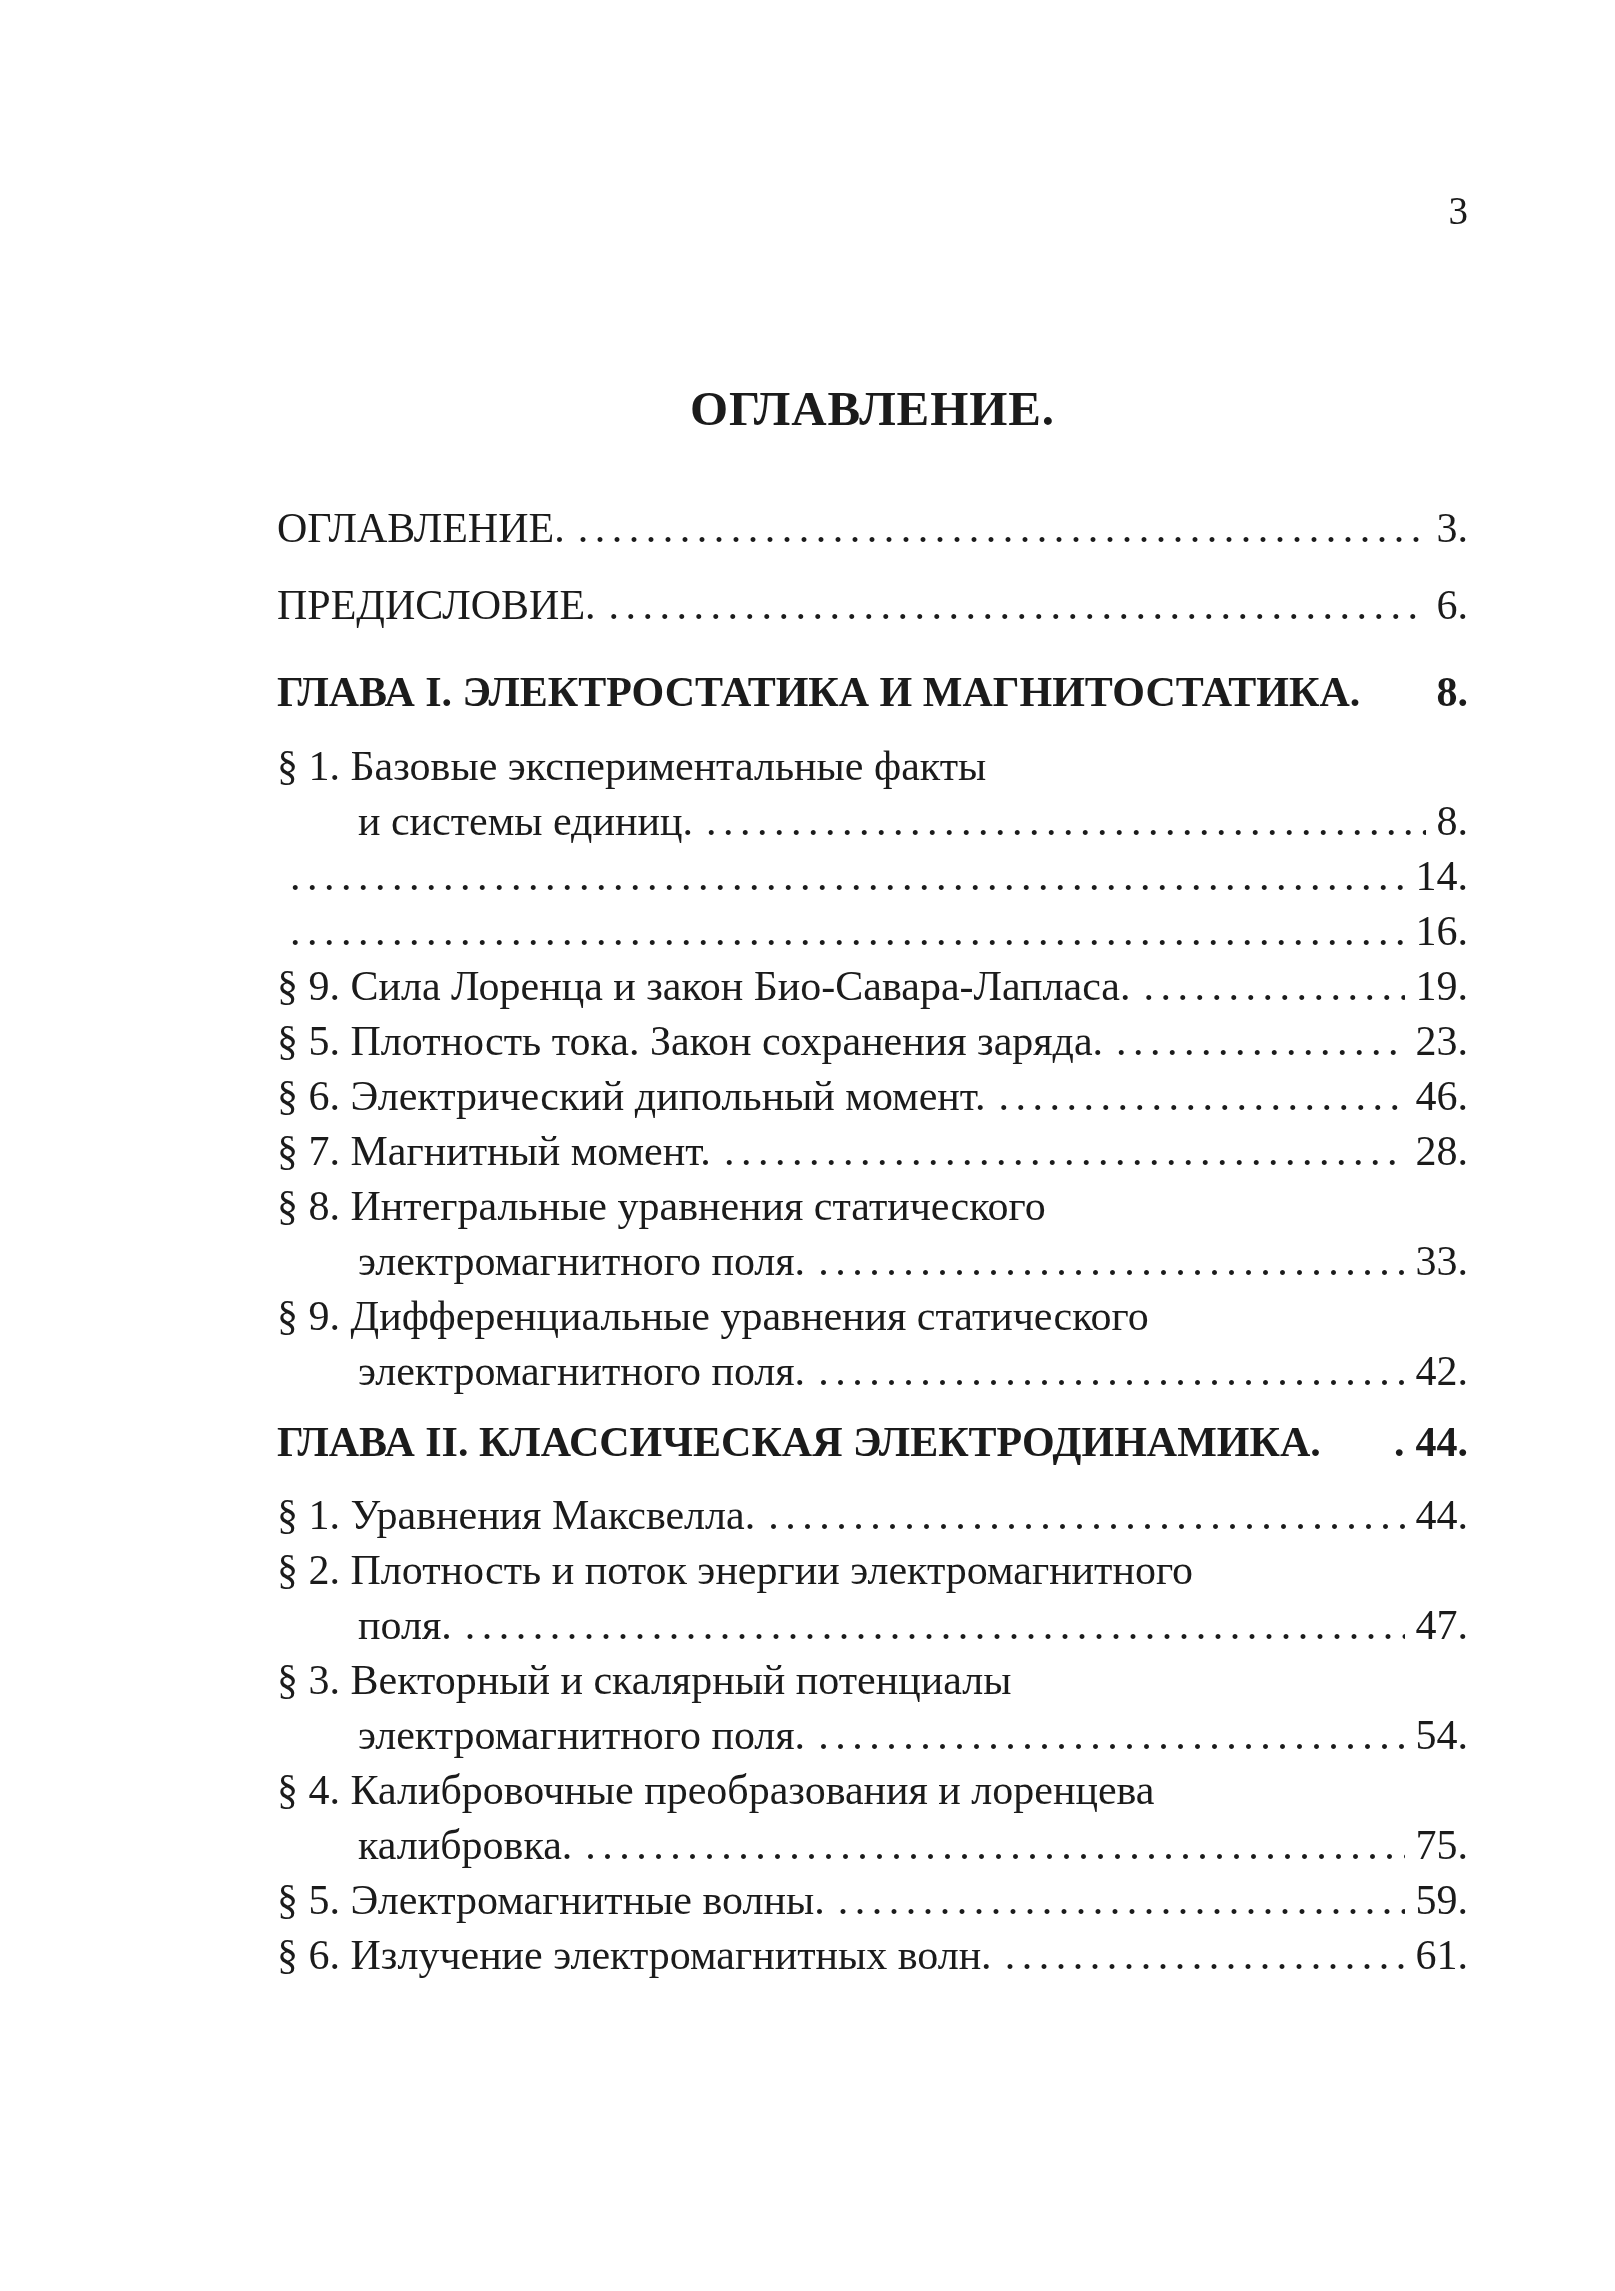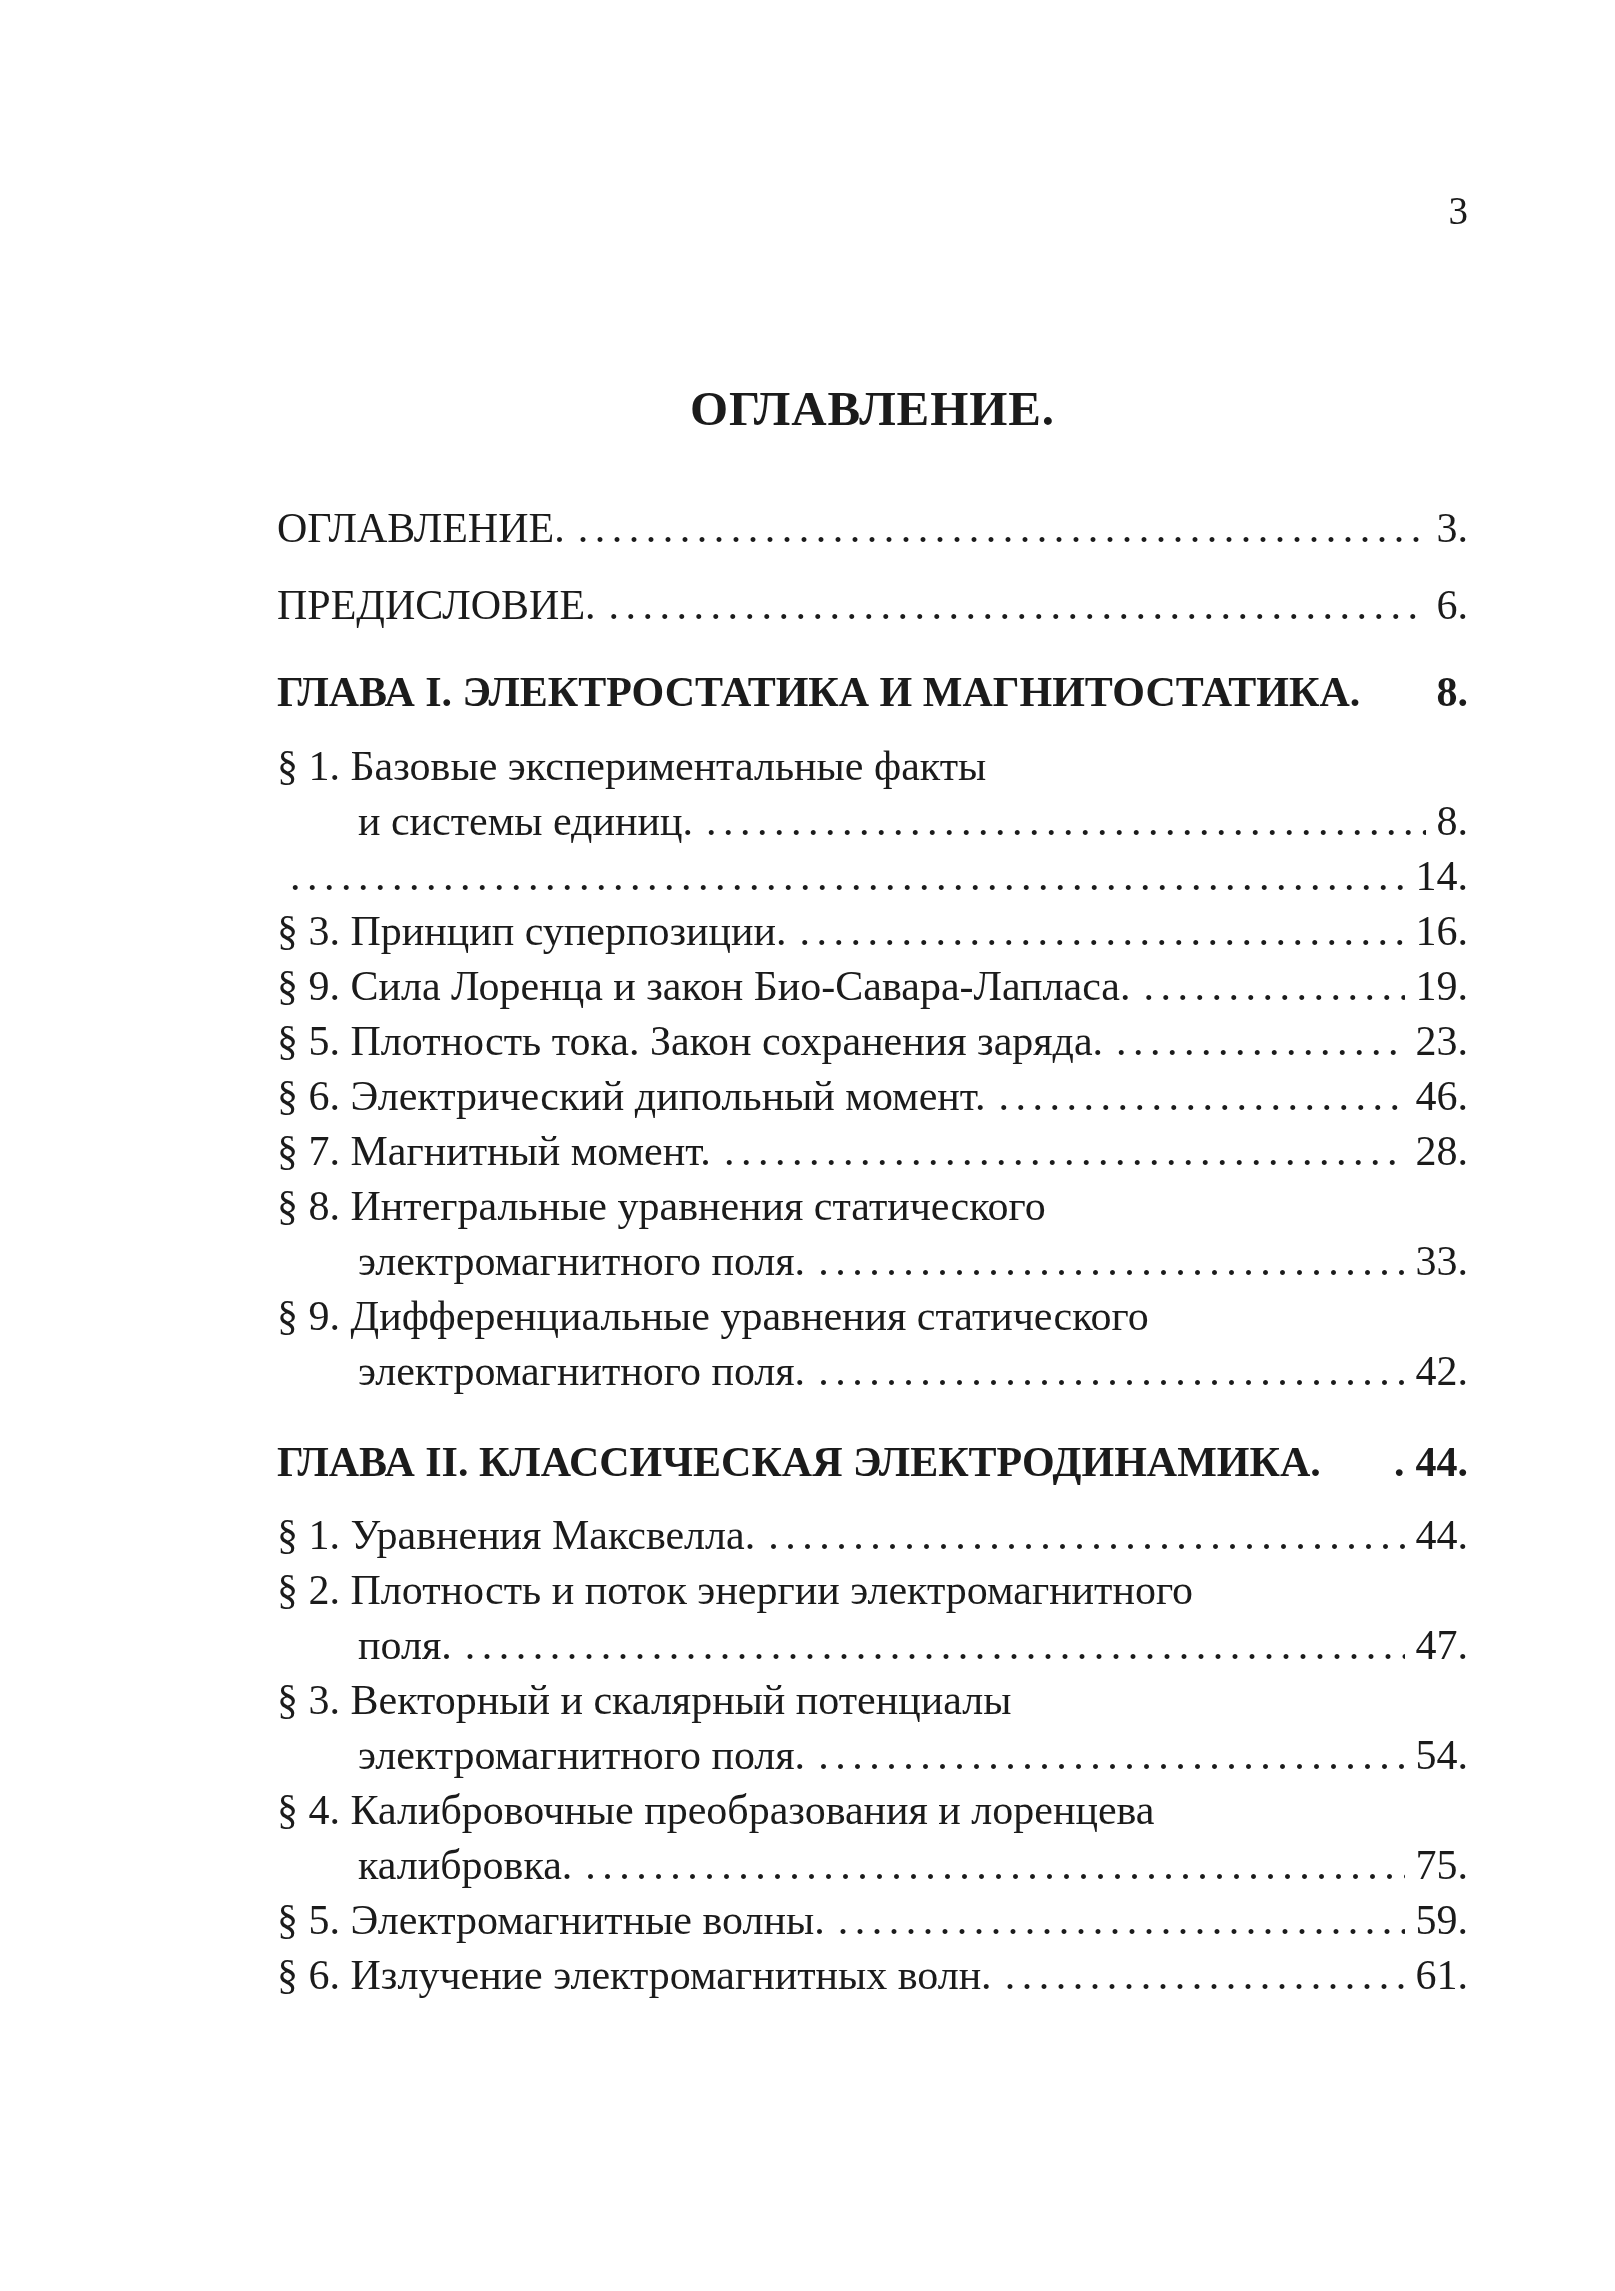--- a/index.html
+++ b/index.html
@@ -32,21 +32,21 @@
     line-height:55px;
   }
   .row{
     display:flex;
     align-items:baseline;
     font-size:42px;
     line-height:55px;
   }
   .r-top{margin-bottom:22px;}
   .r-chapter{font-weight:bold;margin-bottom:18.5px;margin-top:32px;}
-  .gap-before{margin-top:36px;}
+  .gap-before{margin-top:16px;}
   .r-cont{padding-left:81px;}
   .txt{white-space:nowrap;}
   .leader{
     flex:1;
     min-width:0;
     overflow:hidden;
     white-space:nowrap;
     margin:0 11px 0 13px;
   }
   .ld-dots::after{
@@ -97,21 +97,20 @@
       <span class="leader ld-dots"></span>
       <span class="pg">8.</span>
     </div>
 
     <div class="row r-section">
       <span class="leader ld-dots"></span>
       <span class="pg">14.</span>
     </div>
 
     <div class="row r-section">
-      <span class="txt">§ 3. Принцип суперпозиции.</span>
       <span class="leader ld-dots"></span>
       <span class="pg">16.</span>
     </div>
 
     <div class="row r-section">
       <span class="txt">§ 9. Сила Лоренца и закон Био-Савара-Лапласа.</span>
       <span class="leader ld-dots"></span>
       <span class="pg">19.</span>
     </div>
 

